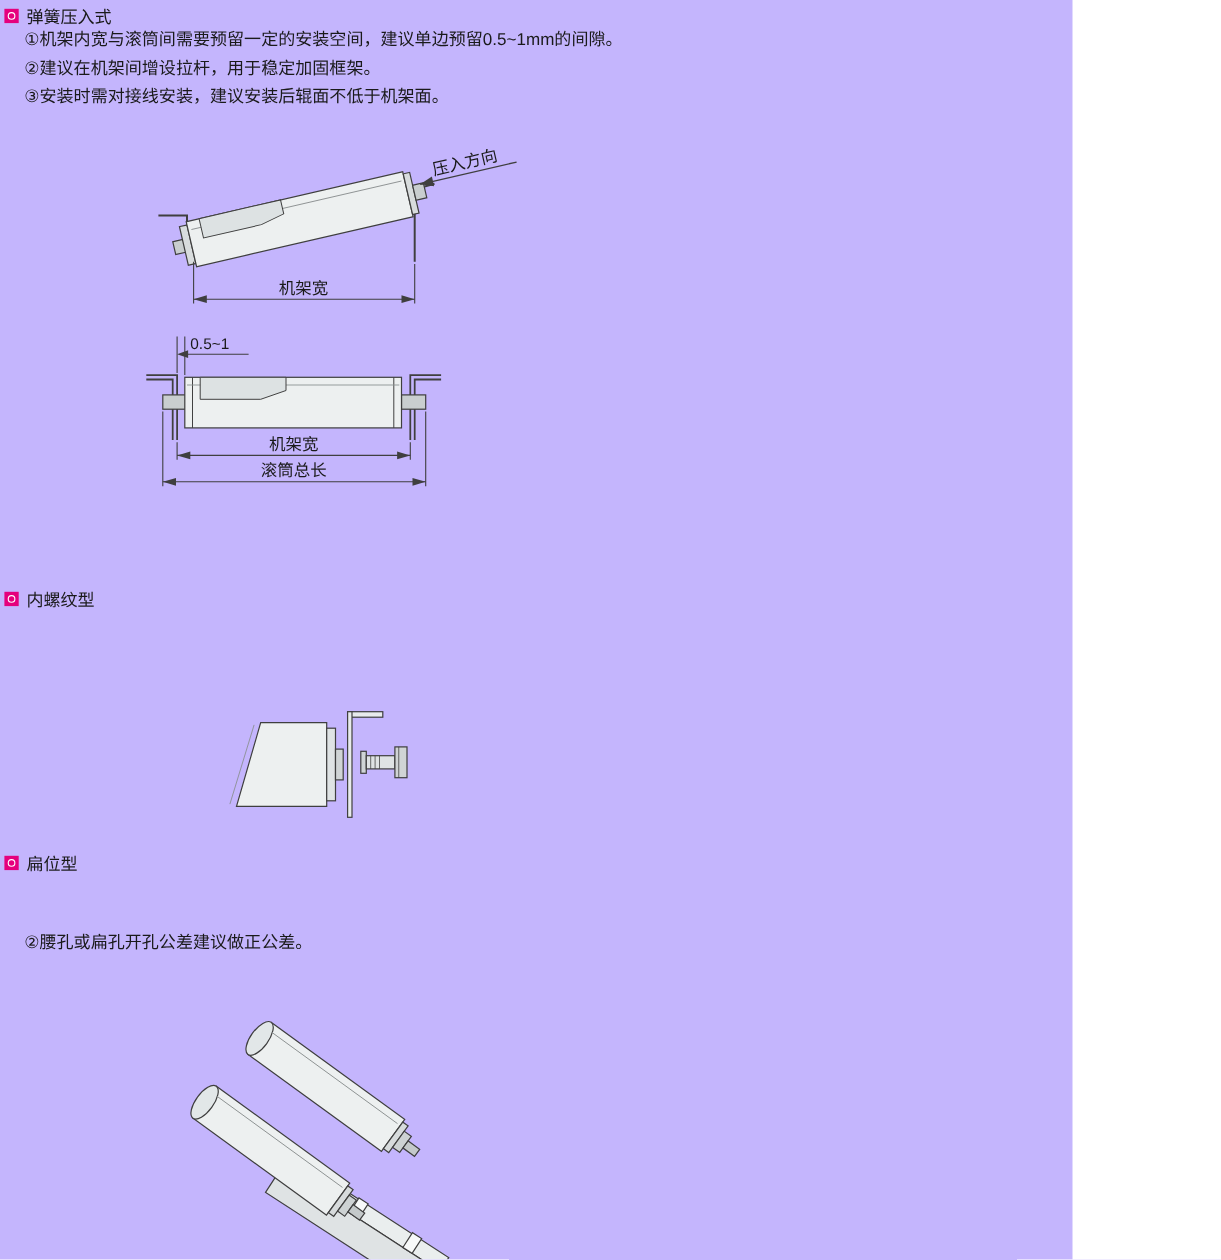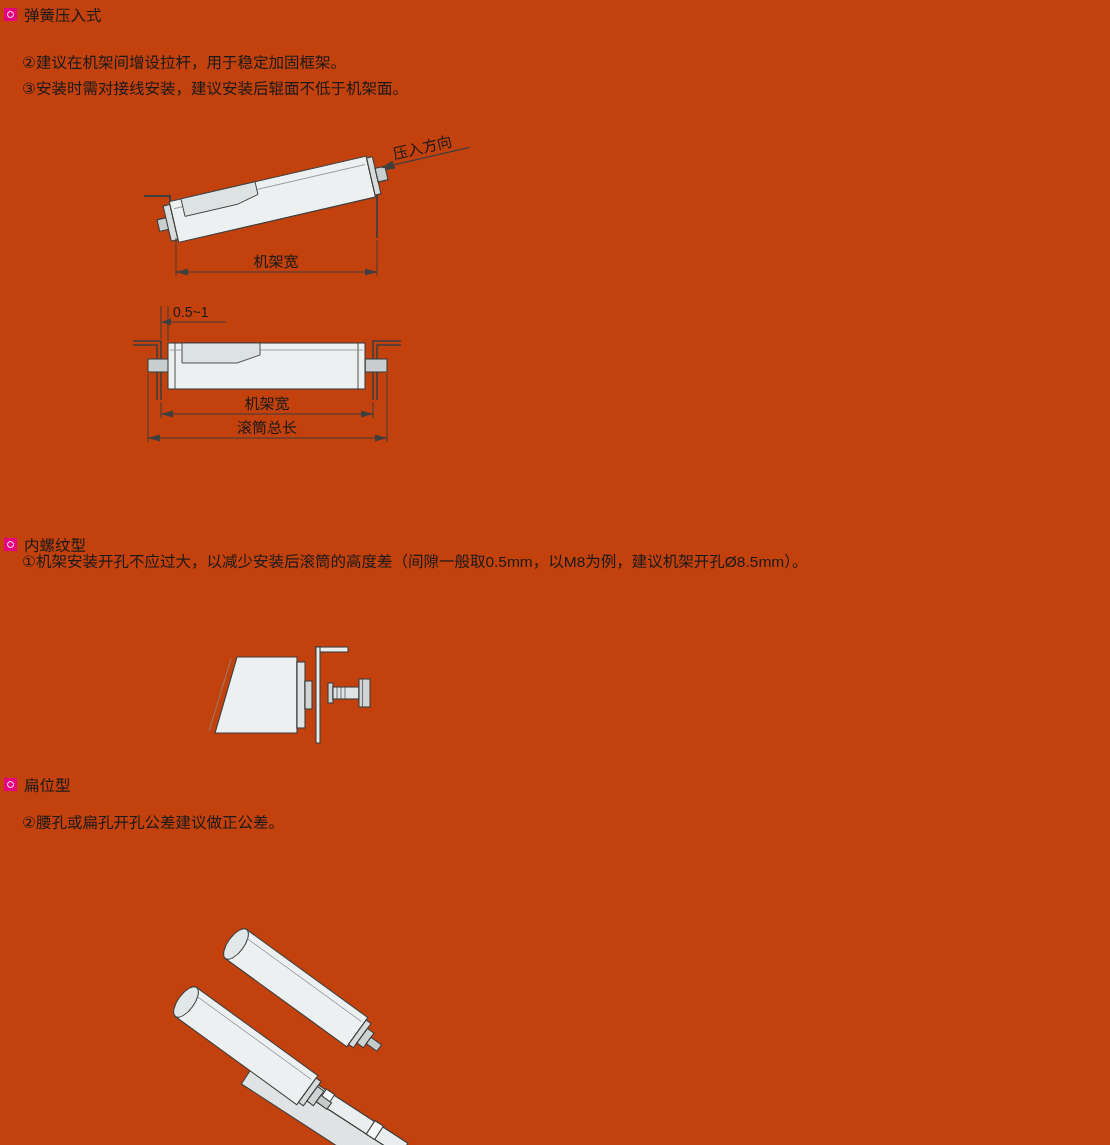--- a/index.html
+++ b/index.html
@@ -1,21 +1,21 @@
 <!DOCTYPE html>
 <html lang="zh-CN"><head>
 <meta charset="utf-8">
 <style>
   * { margin:0; padding:0; box-sizing:border-box; }
   html,body { background:#ffffff; }
   .page {
     position:relative;
-    width:1110px;
+    width:975px;
     height:1145px;
-    background:#c2410c;
+    background:#c4b5fd;
     overflow:hidden;
     font-family:"Liberation Sans","DejaVu Sans",sans-serif;
     color:#1a1a1a;
   }
   .sec-header {
     position:absolute;
     display:flex;
     align-items:center;
     gap:7px;
     height:18px;
@@ -49,20 +49,21 @@
 </style>
 </head>
 <body>
 
 <div class="page">
 
   <div class="sec-header" style="top:5px">
     <span class="bullet-icon"></span>
     <span class="sec-title">弹簧压入式</span>
   </div>
+  <div class="note" style="top:28px">①机架内宽与滚筒间需要预留一定的安装空间，建议单边预留0.5~1mm的间隙。</div>
   <div class="note" style="top:80px">③安装时需对接线安装，建议安装后辊面不低于机架面。</div>
   <div class="note" style="top:54px">②建议在机架间增设拉杆，用于稳定加固框架。</div>
 
   <svg class="diag" style="left:130px;top:126px" width="350" height="172" viewBox="0 0 350 172">
     <g stroke="#3f3f3f" fill="none" stroke-width="1.8">
       <path d="M14,70 H40 V106"></path>
       <path d="M265,41 L247,46 V112"></path>
     </g>
     <g transform="translate(44,96) rotate(-13)" stroke="#3f3f3f" stroke-width="1.1">
       <rect x="-16" y="-6" width="10" height="12" fill="#c9cecf"></rect>
@@ -126,21 +127,20 @@
       <polygon points="28,140 40,136.5 40,143.5" fill="#3f3f3f" stroke="none"></polygon>
       <polygon points="267,140 255,136.5 255,143.5" fill="#3f3f3f" stroke="none"></polygon>
       <text x="147" y="135" font-size="15" text-anchor="middle" stroke="none">滚筒总长</text>
     </g>
   </svg>
 
   <div class="sec-header" style="top:535px">
     <span class="bullet-icon"></span>
     <span class="sec-title">内螺纹型</span>
   </div>
-  <div class="note" style="top:553px">①机架安装开孔不应过大，以减少安装后滚筒的高度差（间隙一般取0.5mm，以M8为例，建议机架开孔Ø8.5mm）。</div>
 
   <svg class="diag" style="left:195px;top:645px" width="195" height="102" viewBox="0 0 195 102">
     <g stroke="#3f3f3f" stroke-width="1.1">
       <path d="M42,12 L102,12 L102,88 L20,88 Z" fill="#edf0f0"></path>
       <line x1="36" y1="14" x2="14" y2="86" stroke="#8a8f90" stroke-width="0.8"></line>
       <rect x="102" y="17" width="8" height="66" fill="#dfe3e4"></rect>
       <rect x="110" y="36" width="7" height="28" fill="#d0d4d5"></rect>
     </g>
     <g stroke="#3f3f3f" stroke-width="1.1">
       <rect x="121" y="2" width="32" height="5" fill="#e8ebec"></rect>
@@ -154,21 +154,21 @@
       <line x1="150" y1="42" x2="150" y2="54" stroke-width="0.7"></line>
       <rect x="164" y="34" width="11" height="28" fill="#d0d4d5"></rect>
       <line x1="167.5" y1="34" x2="167.5" y2="62" stroke-width="0.7"></line>
     </g>
   </svg>
 
   <div class="sec-header" style="top:775px">
     <span class="bullet-icon"></span>
     <span class="sec-title">扁位型</span>
   </div>
-  <div class="note" style="top:814px">②腰孔或扁孔开孔公差建议做正公差。</div>
+  <div class="note" style="top:849px">②腰孔或扁孔开孔公差建议做正公差。</div>
 
   <svg class="diag" style="left:170px;top:918px" width="250" height="227" viewBox="0 0 250 227">
     <g transform="translate(85,145) rotate(33)" stroke="#3f3f3f" stroke-width="1.1">
       <rect x="0" y="-16" width="172" height="15" fill="#eaeeee"></rect>
       <rect x="0" y="-1" width="172" height="26" fill="#dfe3e4"></rect>
       <rect x="74" y="-17" width="10" height="16" fill="#f7f9f9"></rect>
       <rect x="132" y="-17" width="10" height="16" fill="#f7f9f9"></rect>
     </g>
     <g transform="translate(66,26) rotate(36)" stroke="#3f3f3f" stroke-width="1.1">
       <rect x="0" y="-18" width="150" height="36" fill="#edf0f0"></rect>

